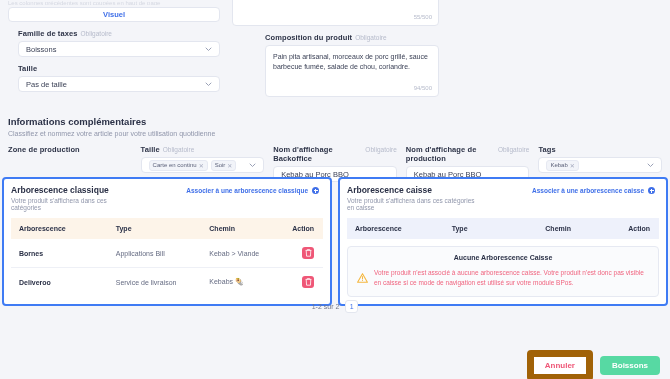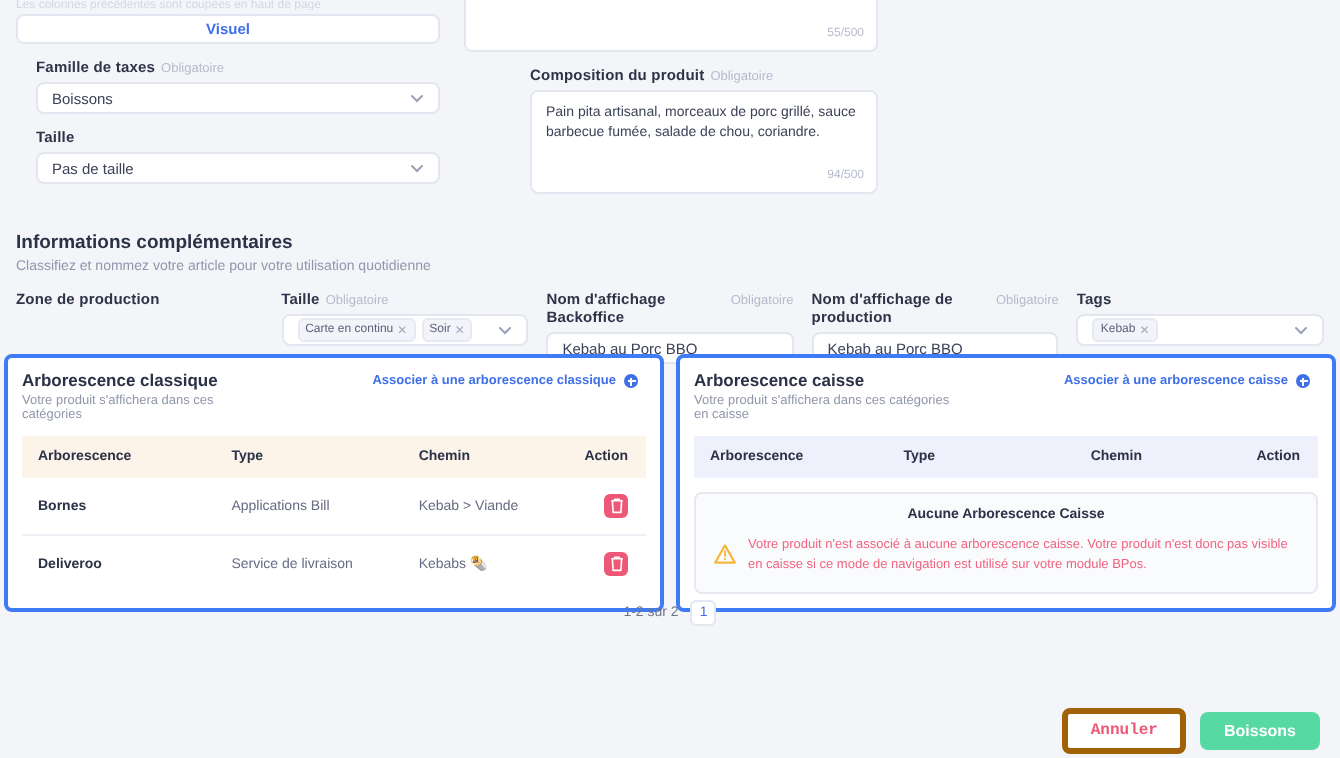--- a/index.html
+++ b/index.html
@@ -132,23 +132,23 @@
     font-size:7px; color:#3f6fe8; cursor:pointer; padding:0 3px;
   }
 
   
   .footer {
     position:absolute; left:0; bottom:0; width:670px; height:28px;
     background:#f4f5f9; display:flex; align-items:center; justify-content:flex-end;
     padding-right:10px; gap:7px;
   }
   .btn-cancel {
-    background:#fff; border:3px solid #a16207; border-radius:4px;
+    background:#fff; border:7px solid #a16207; border-radius:4px;
     color:#ef5777; font-size:8px; font-weight:bold;
-    padding:4px 11px; cursor:pointer;font-family:Liberation Mono, monospace;
+    padding:4px 11px; cursor:pointer;
   }
   .btn-validate {
     background:#57d9a3; border:none; border-radius:4px;
     color:#fff; font-size:8px; font-weight:bold;
     padding:5px 12px; cursor:pointer;
   }
 </style>
 </head>
 <body>
 

